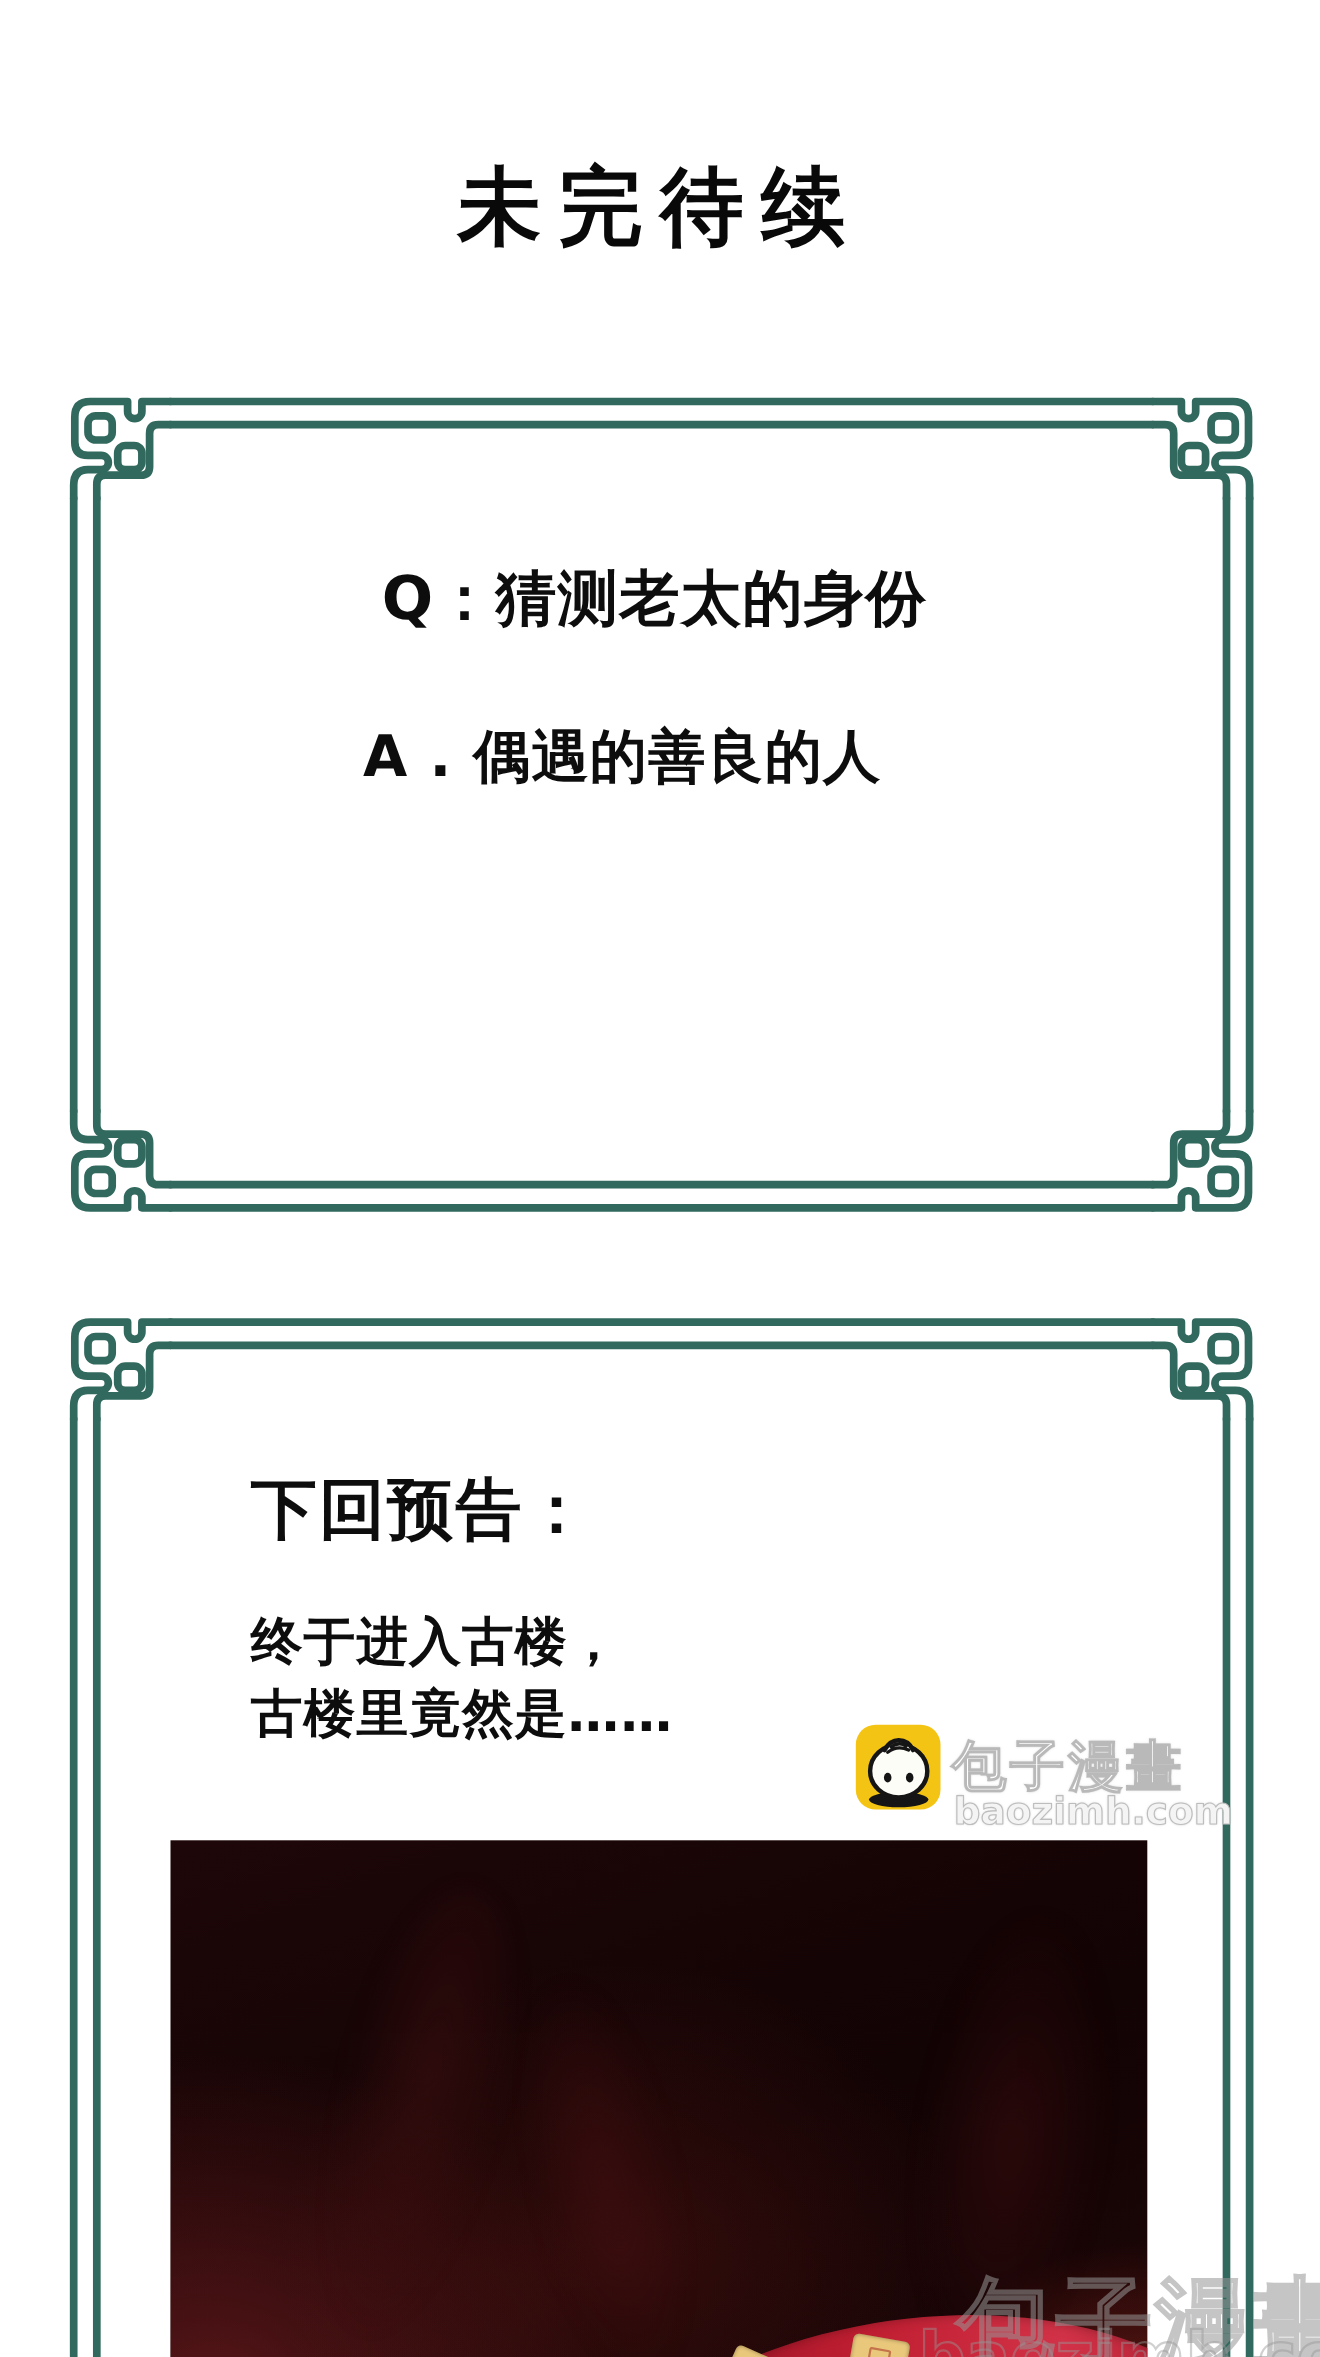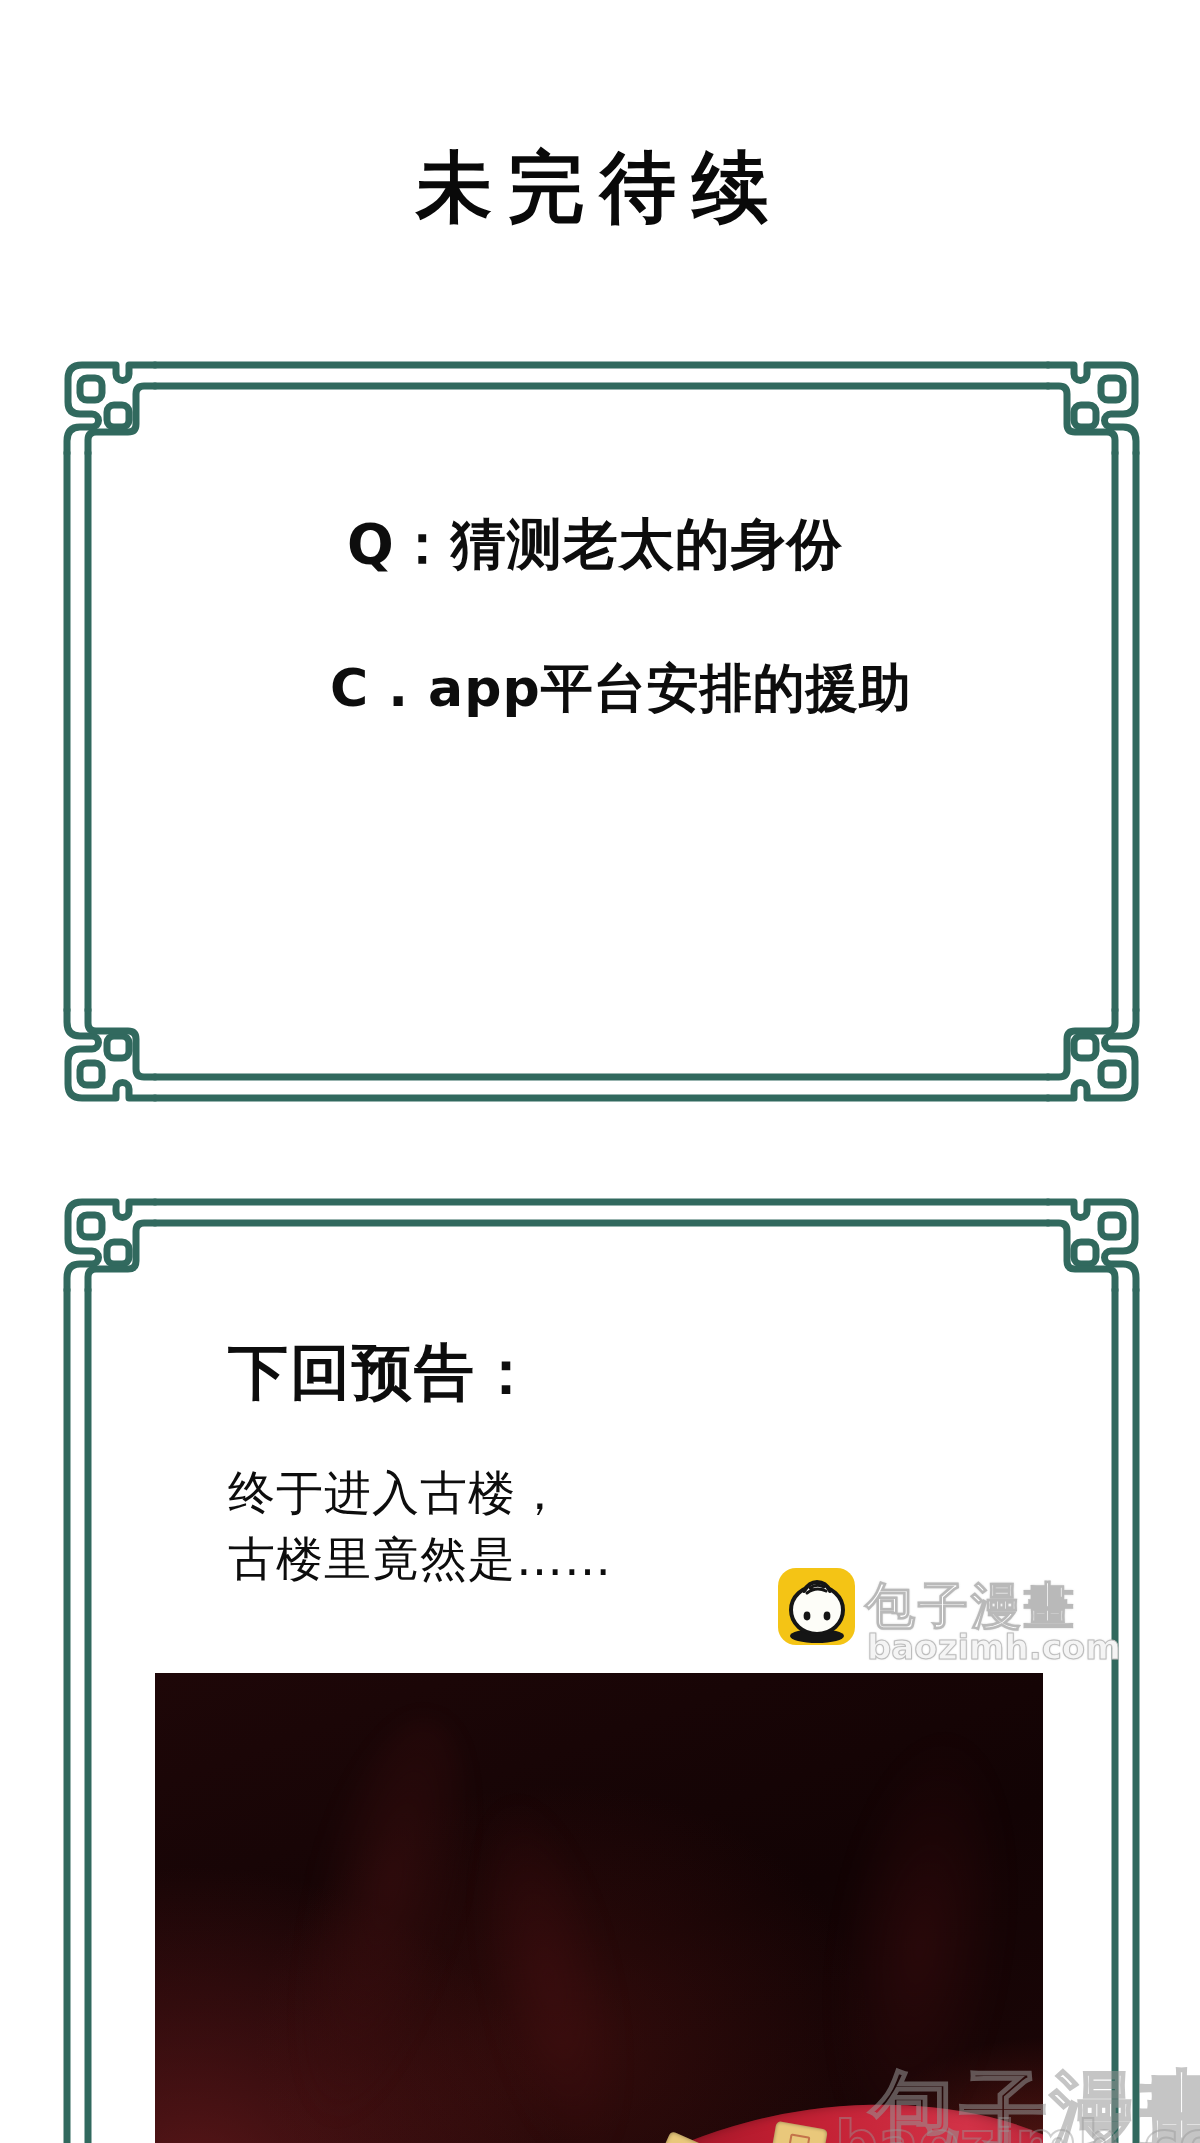--- a/index.html
+++ b/index.html
@@ -25,21 +25,21 @@
   .frame-stroke{fill:none;stroke:var(--frame);stroke-width:7;stroke-linecap:round;stroke-linejoin:round;}
   .frame-eye{fill:none;stroke:var(--frame);stroke-width:7;}
 
   .quiz-box{top:353px;height:757px;}
   .preview-box{top:1190px;height:976px;}
 
   .quiz-question{position:absolute;left:275px;top:155px;font-size:55px;font-weight:bold;letter-spacing:1px;margin-left:17px;}
   .quiz-options{position:absolute;left:275px;top:296px;font-size:52px;font-weight:bold;line-height:78px;letter-spacing:1px;}
 
   .preview-heading{position:absolute;left:173px;top:143px;font-size:60px;font-weight:bold;letter-spacing:2px;}
-  .preview-lines{position:absolute;left:173px;top:270px;font-size:47px;font-weight:normal;line-height:66px;letter-spacing:1px;}
+  .preview-lines{position:absolute;left:173px;top:270px;font-size:47px;font-weight:bold;line-height:66px;letter-spacing:1px;}
 
   
   .comic-image{
     position:absolute;left:100px;top:483px;width:888px;height:493px;overflow:hidden;
     background:
       radial-gradient(ellipse 300px 240px at 100% 108%, rgba(170,45,35,.55), transparent 70%),
       radial-gradient(ellipse 430px 360px at 46% 75%, rgba(125,32,28,.30), transparent 72%),
       radial-gradient(ellipse 520px 430px at 4% 102%, rgba(128,33,36,.62), transparent 72%),
       linear-gradient(160deg,#1e0708,#120304 55%,#1c0607);
   }
@@ -99,21 +99,21 @@
       <g transform="translate(0,757) scale(1,-1)">
           <use href="#crn"></use>
         </g>
       <g transform="translate(1093,757) scale(-1,-1)">
           <use href="#crn"></use>
         </g>
       <path class="frame-stroke" d="M100 12 H993 M100 33 H993 M100 724 H993 M100 745 H993 M12 100 V657 M33 100 V657 M1060 100 V657 M1081 100 V657"></path>
     </svg>
     <div class="quiz-question">Q：猜测老太的身份</div>
     <div class="quiz-options">
-      <div>C . app平台安排的援助</div>
+      <div>A . 偶遇的善良的人</div>
     </div>
   </section>
 
   <section class="frame-box preview-box">
     <svg width="1093" height="976" viewBox="0 0 1093 976" aria-hidden="true">
       <use href="#crn"></use>
       <g transform="translate(1093,0) scale(-1,1)">
           <use href="#crn"></use>
         </g>
       <path class="frame-stroke" d="M100 12 H993 M100 33 H993 M12 100 V976 M33 100 V976 M1060 100 V976 M1081 100 V976"></path>

